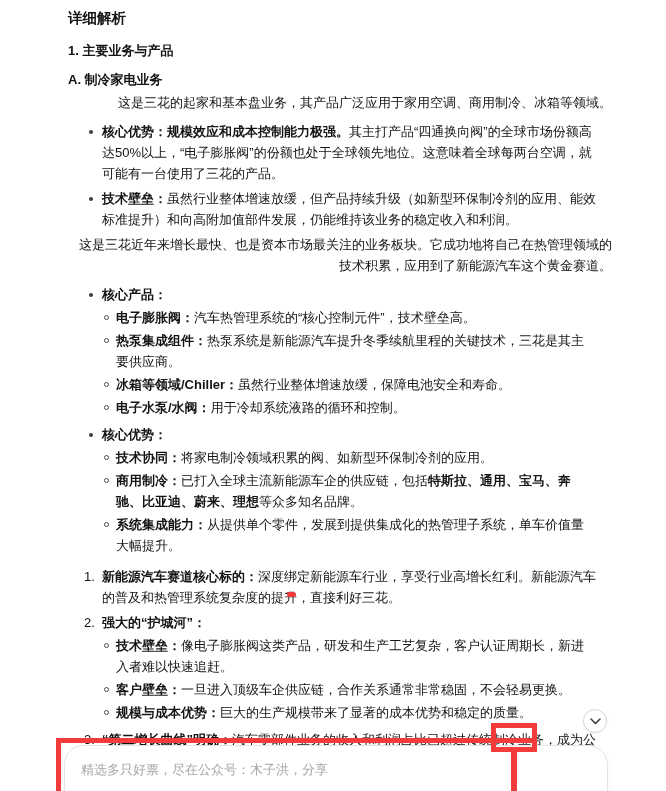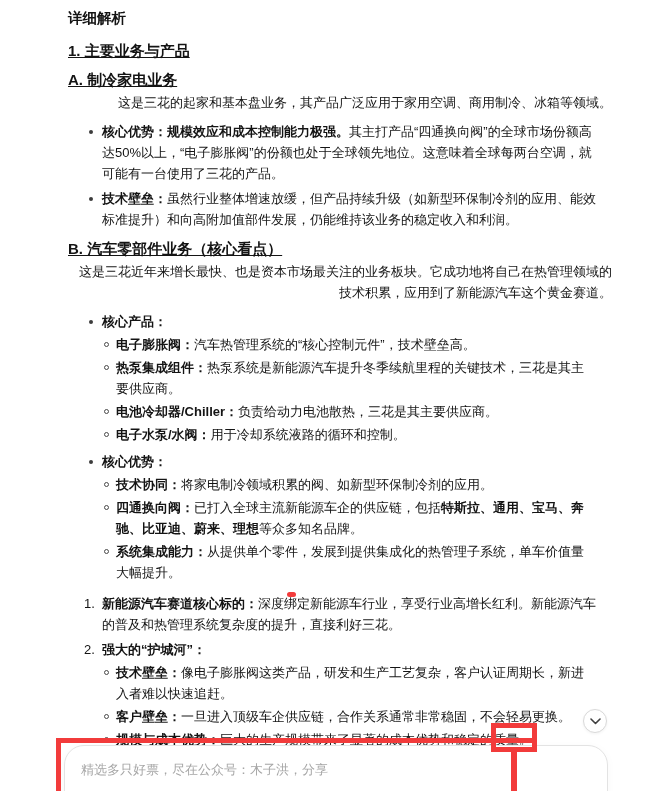--- a/index.html
+++ b/index.html
@@ -8,21 +8,21 @@
     background:#ffffff;
     font-family:"Liberation Sans","DejaVu Sans",sans-serif;
     color:#141414;
   }
   
   .content{
     position:absolute;left:68px;top:0;width:544px;
     font-size:13px;line-height:21px;
   }
   .h3{font-size:14.5px;font-weight:700;line-height:22px;margin:7px 0 12px;}
-  .h4{font-size:15px;font-weight:700;line-height:20px;margin:9px 0 0;text-decoration:underline;}
+  .h4{font-size:13px;font-weight:700;line-height:20px;margin:9px 0 0;}
   .para{margin:2px 0 0;text-align:right;}
   .list,.olist{margin:8px 0 0;}
   .li{display:flex;margin:0 16px 4px;}
   .li-body{flex:1 1 auto;}
   .b{font-weight:700;}
   .dot{flex:0 0 18px;position:relative;}
   .dot::after{content:"";position:absolute;left:5px;top:9px;width:4px;height:4px;border-radius:50%;background:#3c3c3c;}
   .circ{flex:0 0 14px;position:relative;}
   .circ::after{content:"";position:absolute;left:2px;top:8px;width:5px;height:5px;border-radius:50%;border:1px solid #4a4a4a;background:#fff;box-sizing:border-box;}
   .num{flex:0 0 18px;}
@@ -68,54 +68,53 @@
     <div class="list">
       <div class="li">
         <span class="dot"></span>
         <div class="li-body"><span class="b">核心优势：</span><span class="b">规模效应和成本控制能力极强。</span><span>其主打产品“四通换向阀”的全球市场份额高达50%以上，“电子膨胀阀”的份额也处于全球领先地位。这意味着全球每两台空调，就可能有一台使用了三花的产品。</span></div>
       </div>
       <div class="li">
         <span class="dot"></span>
         <div class="li-body"><span class="b">技术壁垒：</span><span>虽然行业整体增速放缓，但产品持续升级（如新型环保制冷剂的应用、能效标准提升）和向高附加值部件发展，仍能维持该业务的稳定收入和利润。</span></div>
       </div>
     </div>
-    <div class="h4"><span class="b">B. 汽车零部件业务（核心看点）</span></div>
     <div class="para"><span>这是三花近年来增长最快、也是资本市场最关注的业务板块。它成功地将自己在热管理领域的技术积累，应用到了新能源汽车这个黄金赛道。</span></div>
     <div class="list">
       <div class="li">
         <span class="dot"></span>
         <div class="li-body"><span class="b">核心产品：</span><div class="sublist">
             <div class="li sub">
               <span class="circ"></span>
               <div class="li-body"><span class="b">电子膨胀阀：</span><span>汽车热管理系统的“核心控制元件”，技术壁垒高。</span></div>
             </div>
             <div class="li sub">
               <span class="circ"></span>
               <div class="li-body"><span class="b">热泵集成组件：</span><span>热泵系统是新能源汽车提升冬季续航里程的关键技术，三花是其主要供应商。</span></div>
             </div>
             <div class="li sub">
               <span class="circ"></span>
-              <div class="li-body"><span class="b">电池冷却器/Chiller：</span><span>负责给动力电池散热，三花是其主要供应商。</span></div>
+              <div class="li-body"><span class="b">冰箱等领域/Chiller：</span><span>虽然行业整体增速放缓，保障电池安全和寿命。</span></div>
             </div>
             <div class="li sub">
               <span class="circ"></span>
               <div class="li-body"><span class="b">电子水泵/水阀：</span><span>用于冷却系统液路的循环和控制。</span></div>
             </div>
           </div></div>
       </div>
       <div class="li">
         <span class="dot"></span>
         <div class="li-body"><span class="b">核心优势：</span><div class="sublist">
             <div class="li sub">
               <span class="circ"></span>
               <div class="li-body"><span class="b">技术协同：</span><span>将家电制冷领域积累的阀、如新型环保制冷剂的应用。</span></div>
             </div>
             <div class="li sub">
               <span class="circ"></span>
-              <div class="li-body"><span class="b">四通换向阀：</span><span>已打入全球主流新能源车企的供应链，包括</span><span class="b">特斯拉、通用、宝马、奔驰、比亚迪、蔚来、理想</span><span>等众多知名品牌。</span></div>
+              <div class="li-body"><span class="b">商用制冷：</span><span>已打入全球主流新能源车企的供应链，包括</span><span class="b">特斯拉、通用、宝马、奔驰、比亚迪、蔚来、理想</span><span>等众多知名品牌。</span></div>
             </div>
             <div class="li sub">
               <span class="circ"></span>
               <div class="li-body"><span class="b">系统集成能力：</span><span>从提供单个零件，发展到提供集成化的热管理子系统，单车价值量大幅提升。</span></div>
             </div>
           </div></div>
       </div>
     </div>
     <div class="olist">
       <div class="li">

